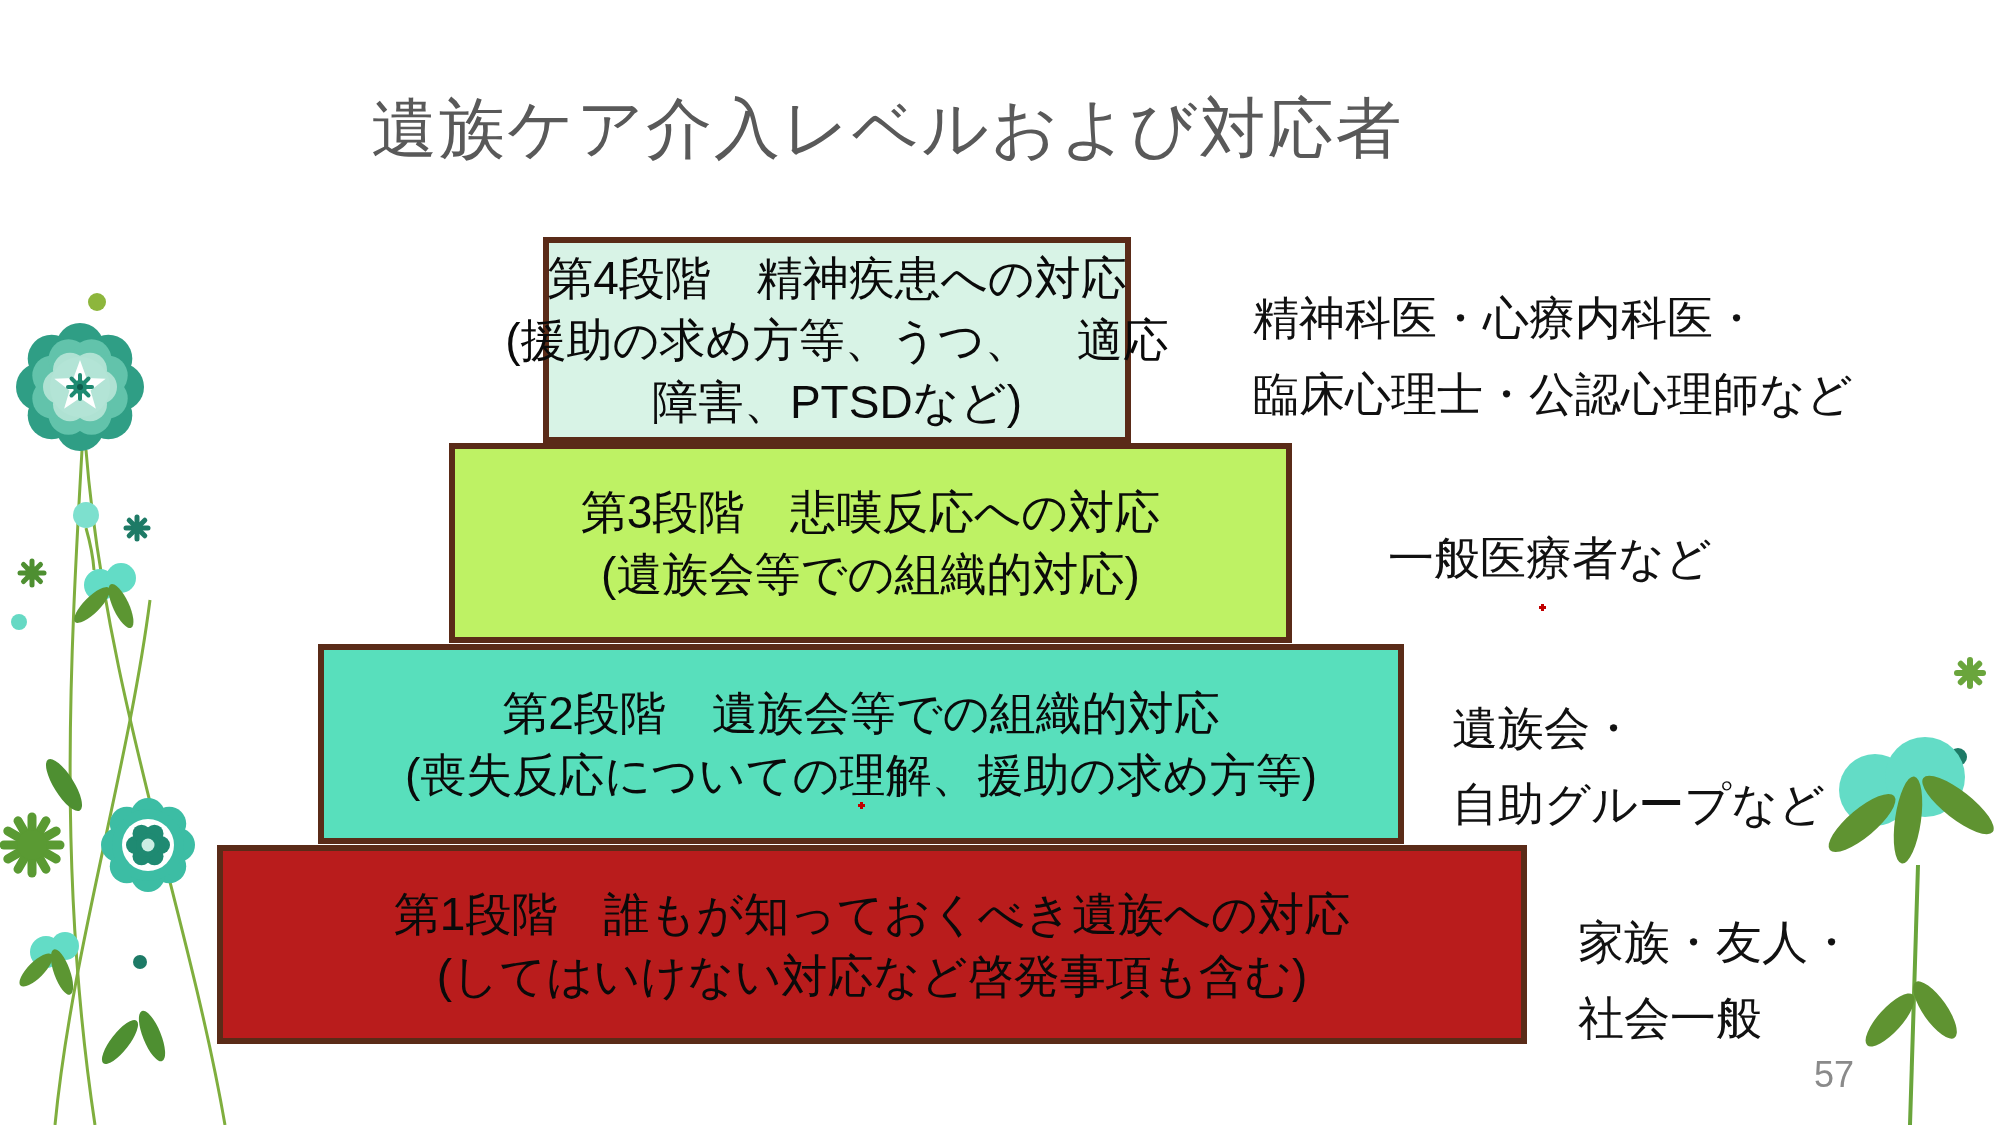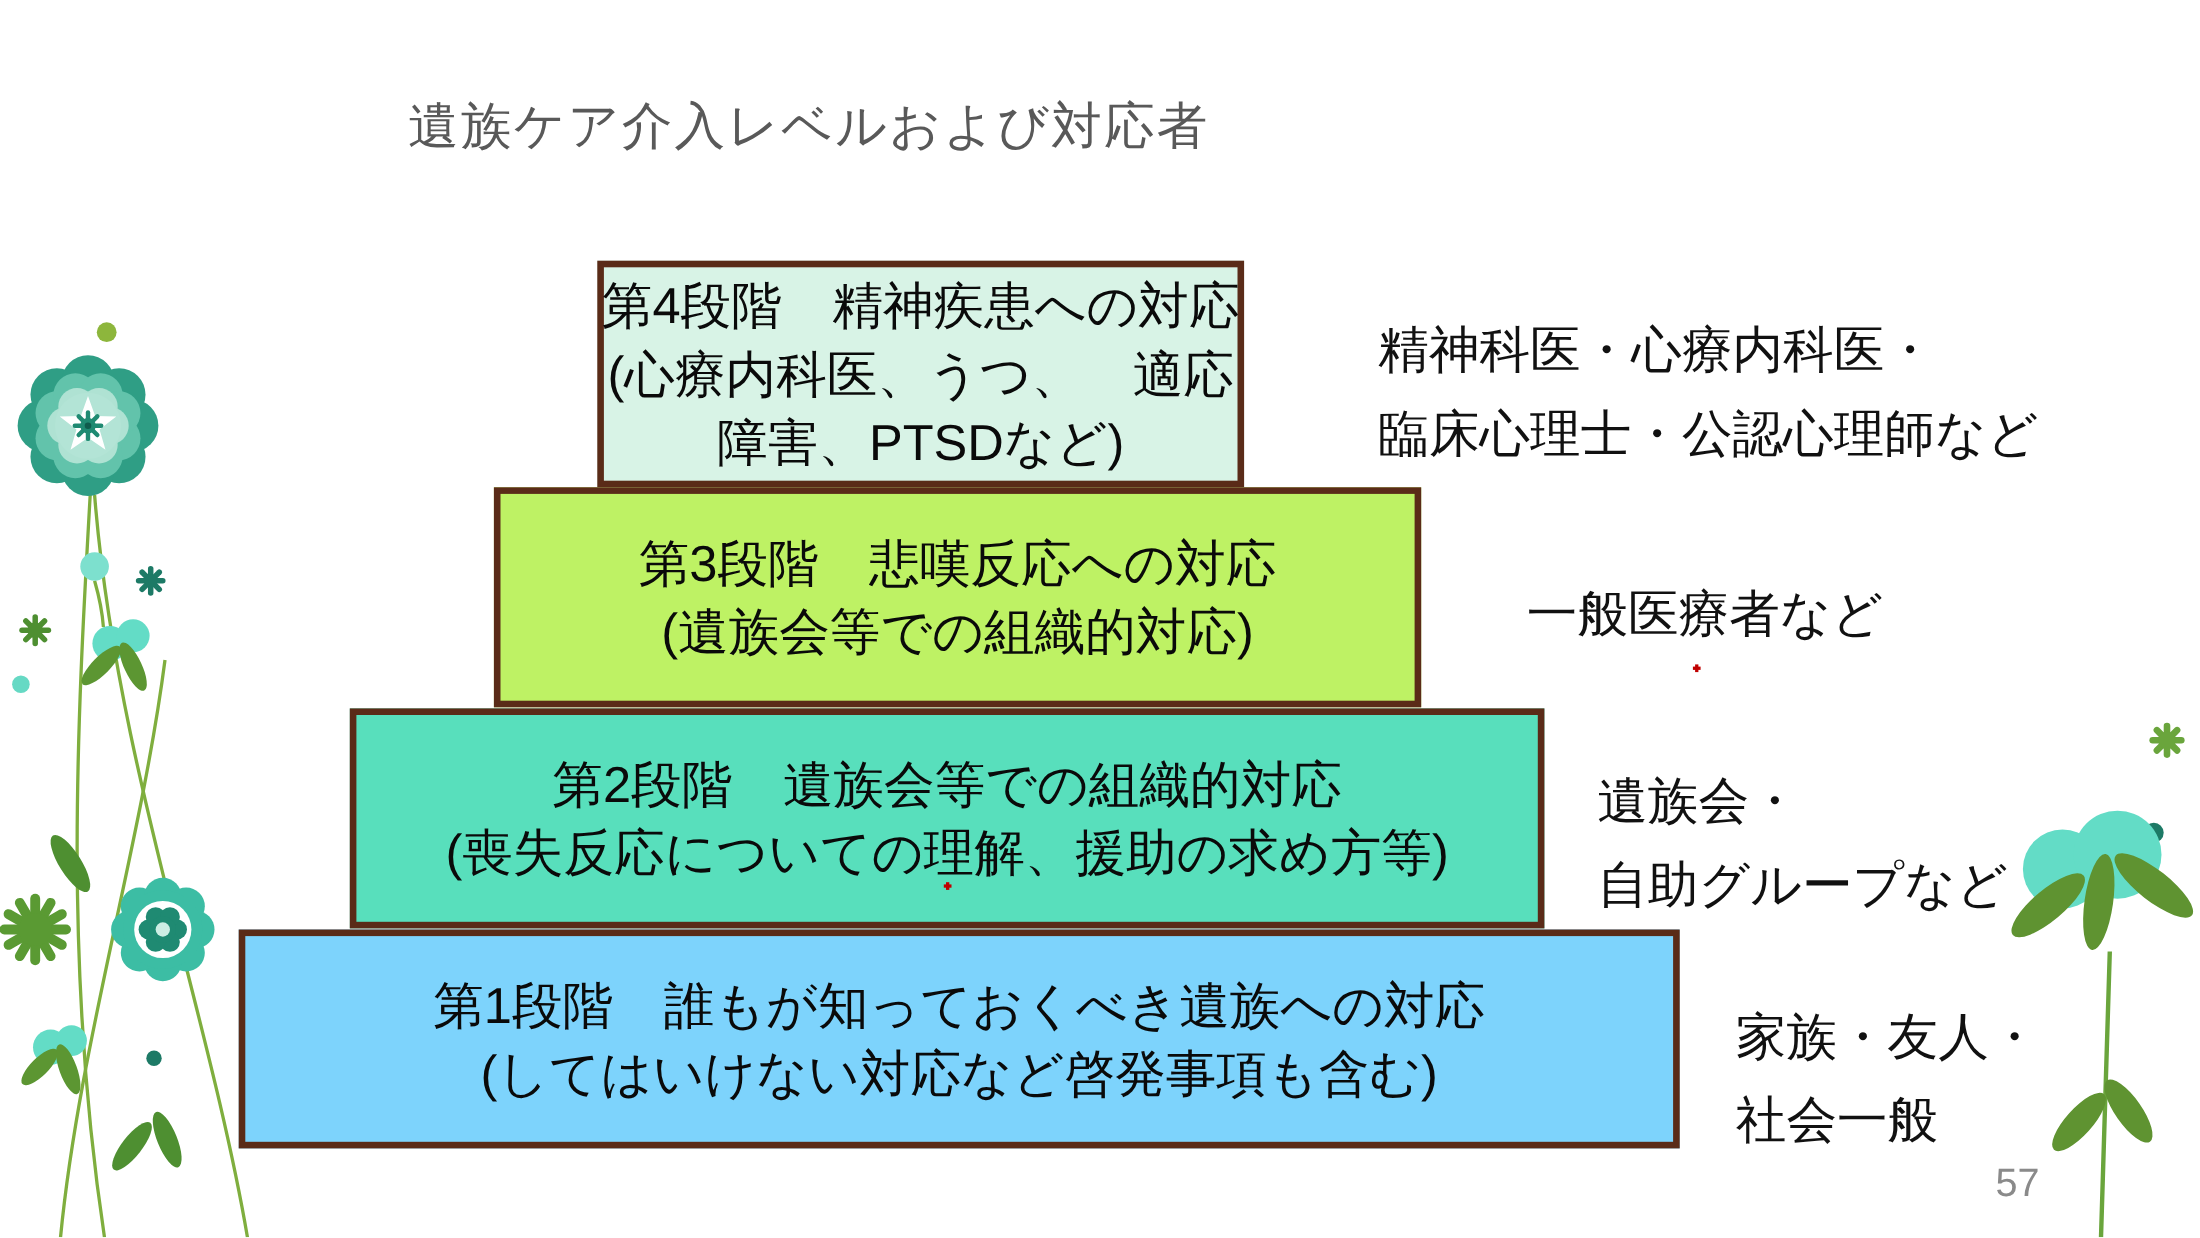--- a/index.html
+++ b/index.html
@@ -2,32 +2,32 @@
 <html><head>
 <meta charset="utf-8">
 <style>
   html,body{margin:0;padding:0;background:#ffffff;}
   .slide{
     position:relative;width:2000px;height:1125px;background:#ffffff;overflow:hidden;
     font-family:"Liberation Sans","DejaVu Sans",sans-serif;color:#000;
   }
   .title{
     position:absolute;left:371px;top:84px;margin:0;
-    font-size:46px;font-weight:400;letter-spacing:2px;color:#595959;white-space:nowrap;
+    font-size:66px;font-weight:400;letter-spacing:2px;color:#595959;white-space:nowrap;
   }
   .level{
     position:absolute;box-sizing:border-box;border:6px solid #5a2b18;
     display:flex;flex-direction:column;justify-content:center;align-items:center;
     text-align:center;
   }
   .level .box-line{font-size:46px;line-height:62px;white-space:nowrap;color:#0a0a0a;}
   .level-4{left:543px;top:237px;width:588px;height:206px;background:#d8f3e6;}
   .level-3{left:449px;top:443px;width:843px;height:200px;background:#bef264;}
   .level-2{left:318px;top:644px;width:1086px;height:200px;background:#58dfbc;}
-  .level-1{left:217px;top:845px;width:1310px;height:199px;background:#7dd3fc;}
+  .level-1{left:217px;top:845px;width:1310px;height:199px;background:#b91c1c;}
   .responder{position:absolute;font-size:46px;line-height:60px;color:#111;}
   .responder div{white-space:nowrap;margin-top:16px;}
   .responder-4{left:1253px;top:272px;}
   .responder-3{left:1388px;top:512px;}
   .responder-2{left:1452px;top:682px;}
   .responder-1{left:1578px;top:896px;}
   .page-number{position:absolute;left:1814px;top:1054px;font-size:36px;color:#8a8a8a;}
   .red-mark{position:absolute;width:7px;height:7px;}
   .red-mark::before{content:"";position:absolute;left:2px;top:0;width:3px;height:7px;background:#c00000;}
   .red-mark::after{content:"";position:absolute;left:0;top:2px;width:7px;height:3px;background:#c00000;}
@@ -39,21 +39,21 @@
 </style>
 </head>
 <body>
 
 <div class="slide">
 
   <h1 class="title">遺族ケア介入レベルおよび対応者</h1>
 
   <div class="level level-4">
     <div class="box-line">第4段階　精神疾患への対応</div>
-    <div class="box-line">(心療内科医、うつ、　適応</div>
+    <div class="box-line">(援助の求め方等、うつ、　適応</div>
     <div class="box-line">障害、PTSDなど)</div>
   </div>
 
   <div class="level level-3">
     <div class="box-line">第3段階　悲嘆反応への対応</div>
     <div class="box-line">(遺族会等での組織的対応)</div>
   </div>
 
   <div class="level level-2">
     <div class="box-line">第2段階　遺族会等での組織的対応</div>

